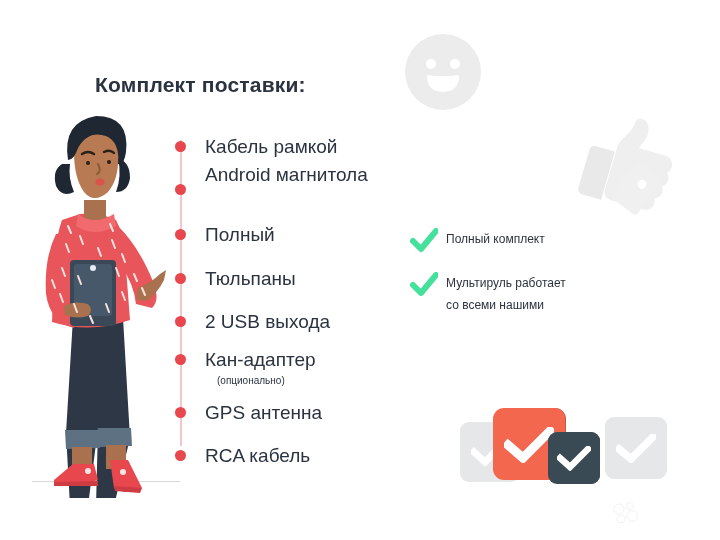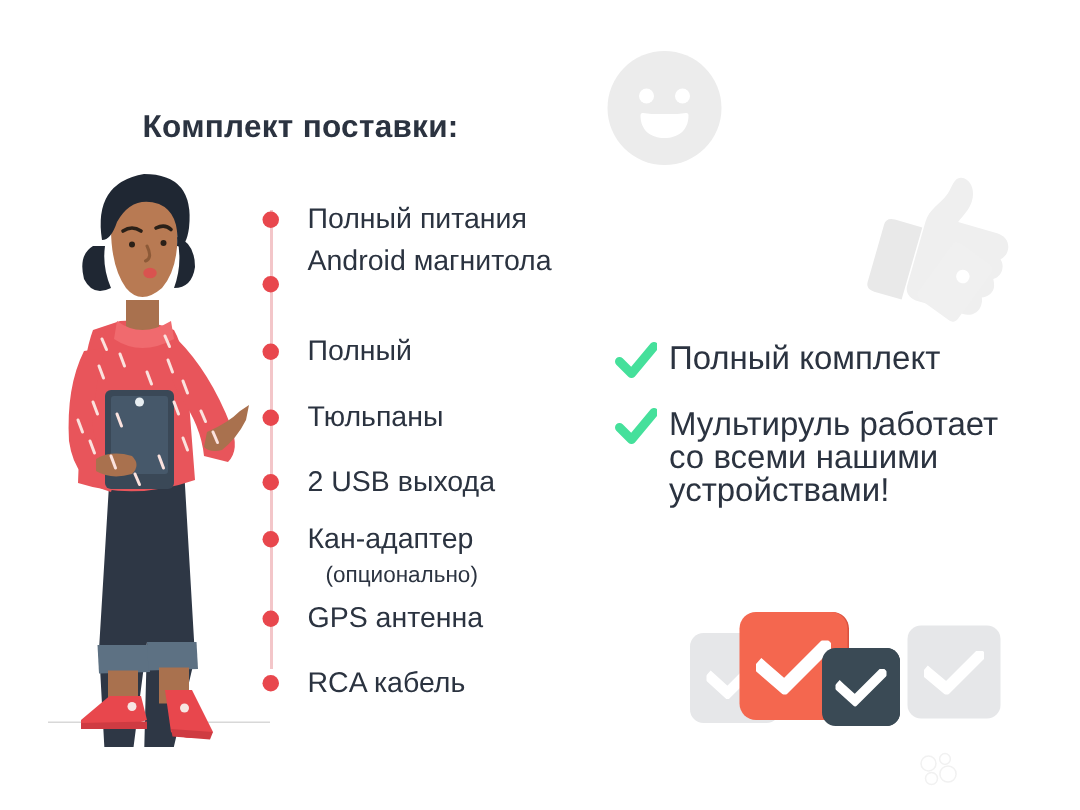--- a/index.html
+++ b/index.html
@@ -38,27 +38,27 @@
   }
 
   
   .timeline{position:absolute;left:179px;top:134px;width:4px;height:318px;}
   .tl-line{position:absolute;left:1px;top:6px;width:2px;height:306px;background:#f3c6c9;}
   .bullet{position:absolute;width:11px;height:11px;border-radius:50%;background:#e8474d;left:-4px;}
 
   .list{position:absolute;left:205px;top:125px;width:230px;}
   .li{position:absolute;left:0;white-space:nowrap;}
   .li .main{font-size:19px;color:#2b3340;line-height:1;}
-  .li .sub{font-size:15px;color:#2b3340;line-height:1;display:block;margin-top:6px;margin-left:12px;}
+  .li .sub{font-size:10px;color:#2b3340;line-height:1;display:block;margin-top:6px;margin-left:12px;}
 
   
   .greenblock{position:absolute;left:410px;top:228px;width:290px;}
   .gitem{position:relative;margin-bottom:16px;}
   .gcheck{position:absolute;left:0;top:0;width:28px;height:26px;}
-  .gtext{margin-left:36px;font-size:22px;line-height:22px;color:#2b3340;font-weight:500;}
+  .gtext{margin-left:36px;font-size:12px;line-height:22px;color:#2b3340;font-weight:500;}
 
   
   .person{position:absolute;left:18px;top:108px;width:160px;height:390px;}
 
   
   .avito{position:absolute;left:611px;top:500px;width:96px;height:26px;opacity:.92;}
   .ground{position:absolute;left:32px;top:481px;width:148px;height:1px;background:#d8d8d8;}
 </style>
 </head>
 <body>
@@ -126,21 +126,21 @@
       <div class="bullet" style="top: 95px;"></div>
       <div class="bullet" style="top: 139px;"></div>
       <div class="bullet" style="top: 182px;"></div>
       <div class="bullet" style="top: 220px;"></div>
       <div class="bullet" style="top: 273px;"></div>
       <div class="bullet" style="top: 316px;"></div>
     </div>
 
   <div class="list">
     <div class="li" style="top:12px">
-      <span class="main">Полный питания</span>
+      <span class="main">Кабель рамкой</span>
     </div>
     <div class="li" style="top:40px">
       <span class="main">Android магнитола</span>
     </div>
     <div class="li" style="top:100px">
       <span class="main">Полный</span>
     </div>
     <div class="li" style="top:144px">
       <span class="main">Тюльпаны</span>
     </div>
@@ -169,21 +169,20 @@
       </div>
     </div>
 
     <div class="gitem" style="margin-top:22px">
       <svg class="gcheck" viewBox="0 0 28 26">
         <path d="M3 13 L11 21 L26 3" stroke="#45e09b" stroke-width="6" fill="none" stroke-linecap="round" stroke-linejoin="round"></path>
       </svg>
       <div class="gtext">
         <div>Мультируль работает</div>
         <div>со всеми нашими</div>
-        <div>устройствами!</div>
       </div>
     </div>
   </div>
 
   <div class="ground"></div>
   <div class="person">
     <svg viewBox="0 0 160 390" width="160" height="390">
 
       <path d="M55 210 L105 210 L112 330 L96 398 L78 398 L80 320 L70 398 L52 398 L48 325 Z" fill="#2e3745"></path>
 

